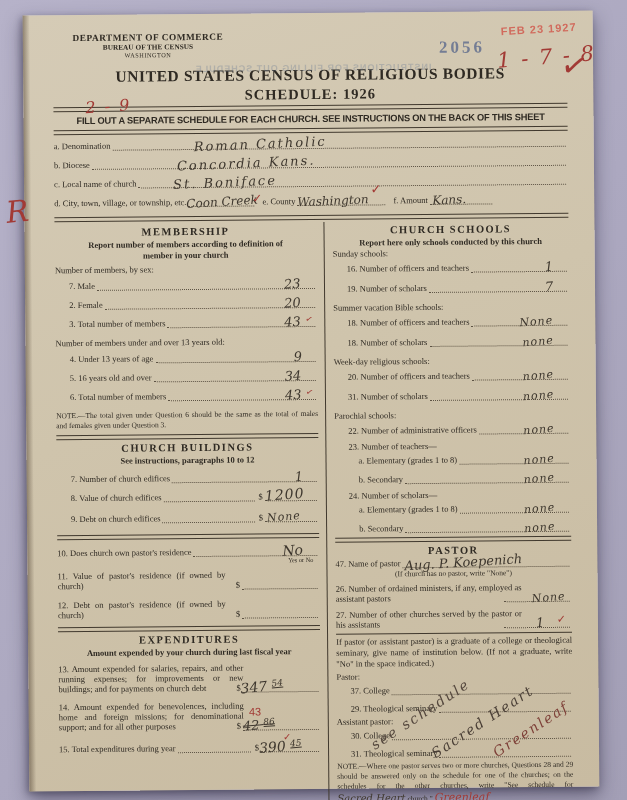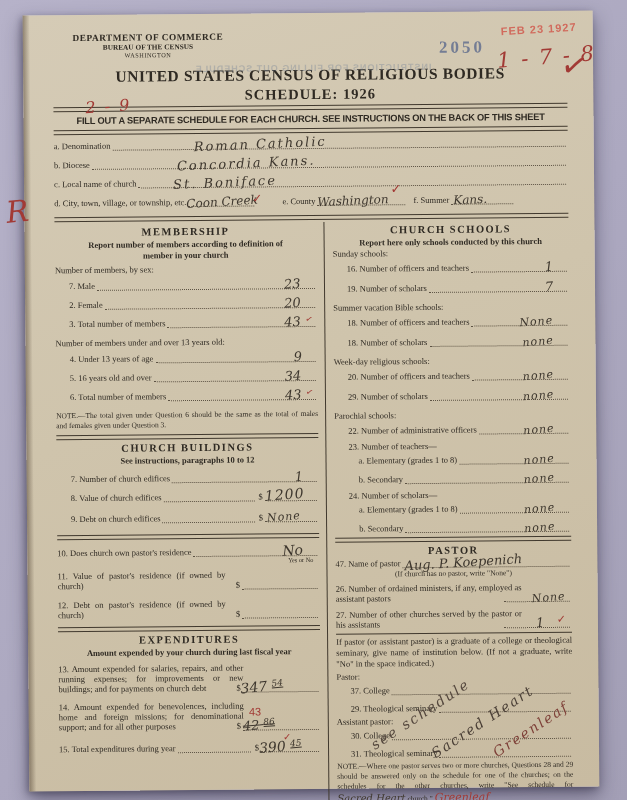--- a/index.html
+++ b/index.html
@@ -48,21 +48,21 @@
 
 <div class="scene">
 
   <div class="hw red" style="position:absolute;left:6px;top:194px;font-size:30px;transform:rotate(-6deg);z-index:5;">R</div>
 
   <div class="paper">
     <div class="inner">
 
       <div class="ghost">INSTRUCTIONS FOR FILLING OUT SCHEDULE</div>
 
-      <div style="position:absolute;left:416px;top:26px;font-size:17px;font-weight:bold;color:#64708f;letter-spacing:3px;opacity:.85;">2050</div>
+      <div style="position:absolute;left:416px;top:26px;font-size:17px;font-weight:bold;color:#64708f;letter-spacing:3px;opacity:.85;">2056</div>
       <div style="position:absolute;left:478px;top:12px;font-family:'Liberation Sans',sans-serif;font-weight:bold;font-size:11px;color:#d15a4e;letter-spacing:1px;transform:rotate(-3deg);opacity:.85;">FEB 23 1927</div>
       <div class="hw red" style="position:absolute;left:474px;top:34px;font-size:21px;letter-spacing:2px;transform:rotate(-4deg);">1 - 7 - 8</div>
       <div class="chk" style="left:538px;top:36px;font-size:32px;transform:rotate(12deg);">✓</div>
 
       <div style="width:190px;text-align:center;">
         <div style="font-size:9.3px;font-weight:bold;letter-spacing:.5px;">DEPARTMENT OF COMMERCE</div>
         <div style="font-size:7.3px;font-weight:bold;">BUREAU OF THE CENSUS</div>
         <div style="font-size:6.3px;letter-spacing:.5px;">WASHINGTON</div>
       </div>
 
@@ -93,26 +93,26 @@
           <span class="leader">
             <span class="hw ansmid" style="left:8%;">St. Boniface</span>
           </span>
         </div>
         <div class="q">
           <span class="ql">d. City, town, village, or township, etc.</span>
           <span class="leader" style="min-width:66px;flex:0 0 66px;">
             <span class="hw" style="position:absolute;left:-2px;bottom:-3px;font-size:12px;transform:rotate(-3deg);">Coon Creek</span>
             <span class="chk" style="right:-8px;bottom:0;font-size:12px;">✓</span>
           </span>
-          <span class="ql" style="margin-left:26px;">e. County</span>
+          <span class="ql" style="margin-left:6px;">e. County</span>
           <span class="leader" style="min-width:88px;flex:0 0 88px;">
             <span class="hw" style="position:absolute;left:0;bottom:-3px;font-size:12px;transform:rotate(-2deg);">Washington</span>
             <span class="chk" style="right:4px;bottom:8px;font-size:13px;">✓</span>
           </span>
-          <span class="ql" style="margin-left:6px;">f. Summer</span>
+          <span class="ql" style="margin-left:6px;">f. Amount</span>
           <span class="leader" style="min-width:62px;flex:0 0 62px;">
             <span class="hw" style="position:absolute;left:2px;bottom:-3px;font-size:12px;transform:rotate(-2deg);">Kans.</span>
           </span>
         </div>
       </div>
 
       <div class="rule2"></div>
 
       <div class="cols">
 
@@ -288,21 +288,21 @@
           </div>
 
           <div class="p8">Week-day religious schools:</div>
           <div class="q indent" style="margin:4px 0 10px;">
             <span class="ql">20. Number of officers and teachers</span>
             <span class="leader">
               <span class="hw ans none">none</span>
             </span>
           </div>
           <div class="q indent">
-            <span class="ql">29. Number of scholars</span>
+            <span class="ql">31. Number of scholars</span>
             <span class="leader">
               <span class="hw ans none">none</span>
             </span>
           </div>
 
           <div class="p8">Parochial schools:</div>
           <div class="q indent" style="margin:4px 0 6px;">
             <span class="ql">22. Number of administrative officers</span>
             <span class="leader">
               <span class="hw ans none">none</span>

